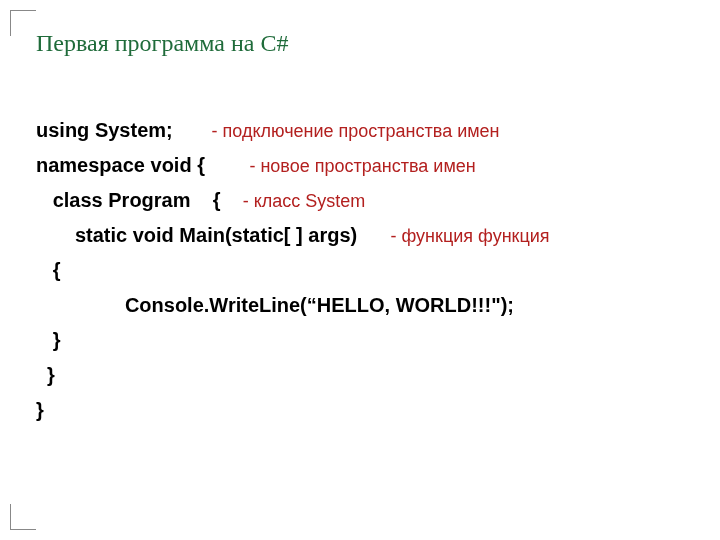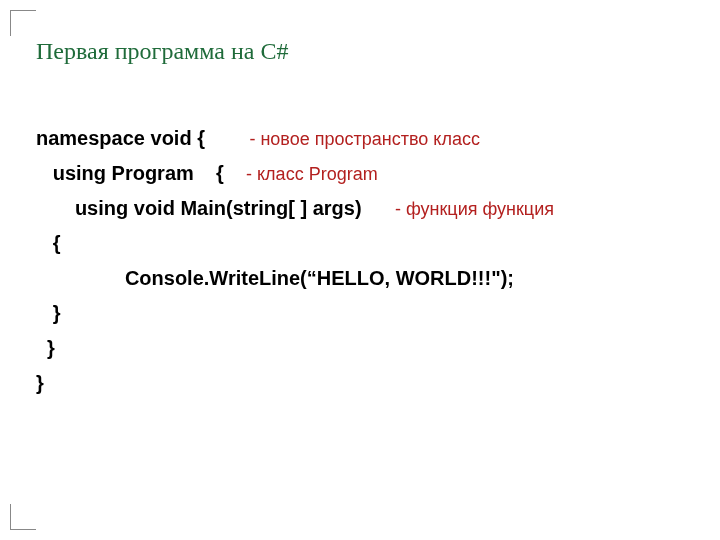--- a/index.html
+++ b/index.html
@@ -19,41 +19,42 @@
       border-width: 0;
     }
     .corner.tl { top: 10px; left: 10px; border-top-width: 1px; border-left-width: 1px; }
     .corner.bl { bottom: 10px; left: 10px; border-bottom-width: 1px; border-left-width: 1px; }
     .title {
       color: #1f6b3a;
       font-family: Georgia, "Times New Roman", serif;
       font-size: 24px;
       font-weight: normal;
       margin-bottom: 56px;
-      margin-top: 8px;
+      margin-top: 0;
     }
     .code-block {
       font-size: 20px;
       line-height: 1.75;
       color: #000;
     }
     .line { white-space: pre; }
     .bold { font-weight: bold; }
     .comment { color: #b3201f; font-weight: normal; font-size: 18px; }
   </style>
 </head>
 <body>
 
 <div class="corner tl"></div>
 <div class="corner bl"></div>
 
 <h1 class="title">Первая программа на C#</h1>
 
 <div class="code-block">
-  <div class="line"><span class="bold">namespace void {        </span><span class="comment">- новое пространство класс</span></div>
-  <div class="line"><span class="bold">   using Program    {    </span><span class="comment">- класс Program</span></div>
-  <div class="line"><span class="bold">       using void Main(string[ ] args)      </span><span class="comment">- функция функция</span></div>
+  <div class="line"><span class="bold">using System;       </span><span class="comment">- подключение пространства имен</span></div>
+  <div class="line"><span class="bold">namespace void {        </span><span class="comment">- новое пространства имен</span></div>
+  <div class="line"><span class="bold">   class Program    {    </span><span class="comment">- класс System</span></div>
+  <div class="line"><span class="bold">       static void Main(static[ ] args)      </span><span class="comment">- функция функция</span></div>
   <div class="line"><span class="bold">   {</span></div>
   <div class="line"><span class="bold">                Console.WriteLine(“HELLO, WORLD!!!");</span></div>
   <div class="line"><span class="bold">   }</span></div>
   <div class="line"><span class="bold">  }</span></div>
   <div class="line"><span class="bold">}</span></div>
 </div>
 
 </body></html>

